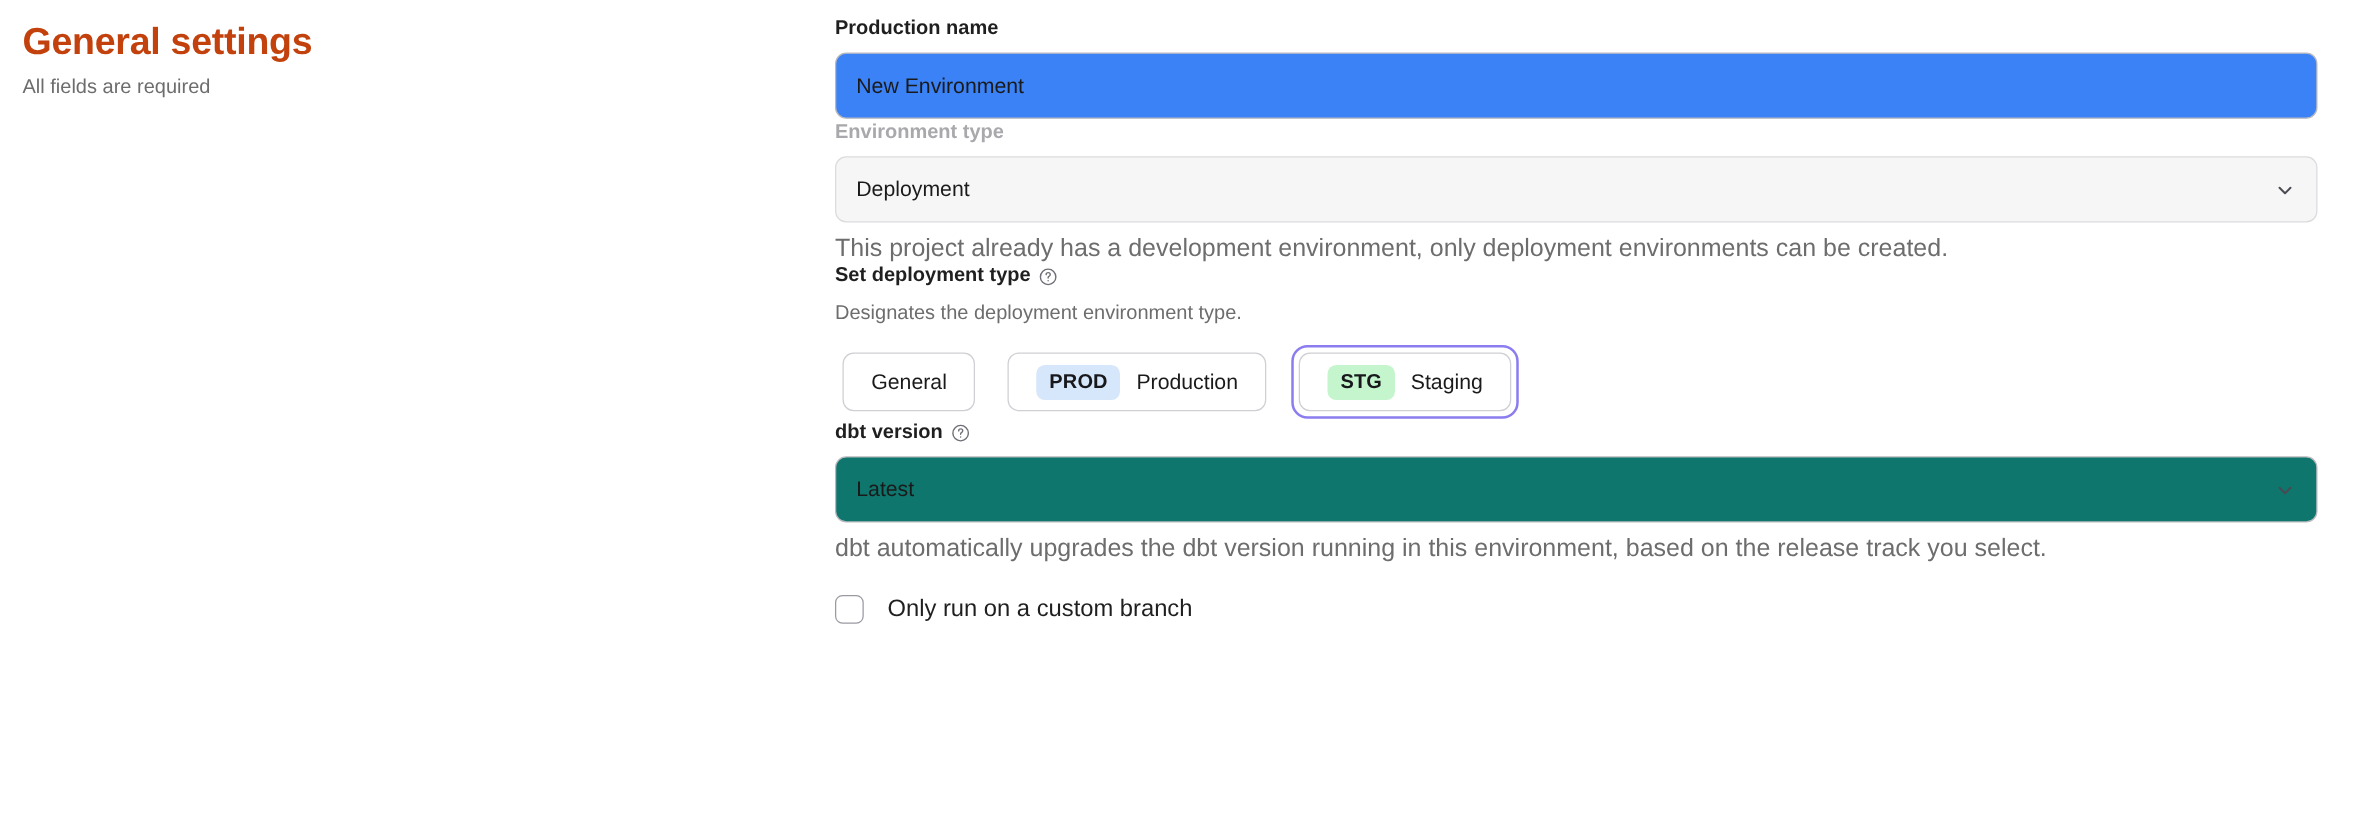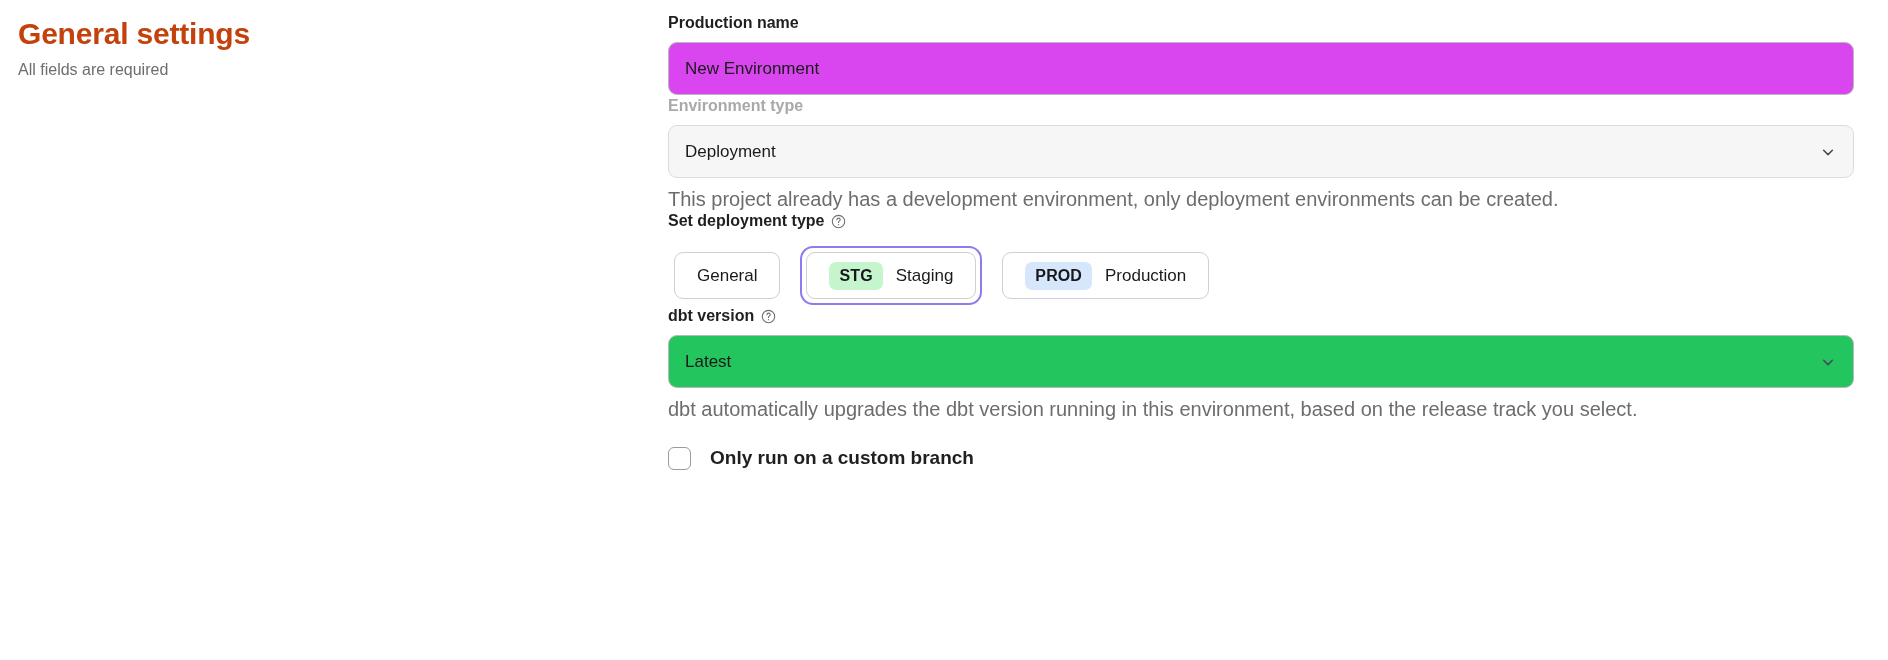--- a/index.html
+++ b/index.html
@@ -74,21 +74,21 @@
   }
   .help-icon svg { display: block; }
 
   
   .text-input {
     margin-top: 8px;
     width: 100%;
     height: 53px;
     border: 1px solid #b9b9bd;
     border-radius: 9px;
-    background: #d946ef;
+    background: #3b82f6;
     display: flex;
     align-items: center;
     padding: 0 16px;
     font-size: 17px;
     color: #1a1a1a;
   }
 
   
   .select-box {
     margin-top: 8px;
@@ -98,21 +98,21 @@
     border-radius: 9px;
     background: #f6f6f7;
     display: flex;
     align-items: center;
     padding: 0 16px;
     font-size: 17px;
     color: #1a1a1a;
     position: relative;
   }
   .select-box.enabled {
-    background: #22c55e;
+    background: #0f766e;
     border: 1px solid #b9b9bd;
   }
   .chev {
     position: absolute;
     right: 18px;
     top: 50%;
     transform: translateY(-50%);
     width: 14px;
     height: 14px;
     color: #4a4a52;
@@ -178,23 +178,22 @@
     color: #17171c;
     letter-spacing: 0.1px;
   }
   .badge-stg { background: #c4f5cd; }
   .badge-prod { background: #d6e6fb; }
 
   
   .check-row {
     margin-top: 26px;
     display: flex;
-    align-items: center;
+    align-items: flex-start;
     gap: 19px;
-    font-weight: bold;
   }
   .checkbox {
     width: 23px;
     height: 23px;
     border: 1px solid #9a9aa1;
     border-radius: 6px;
     background: #ffffff;
     flex: 0 0 auto;
     cursor: pointer;
   }
@@ -238,40 +237,41 @@
       <div class="field-label">
         <span>Set deployment type</span>
         <span class="help-icon">
           <svg viewBox="0 0 16 16" width="15" height="15" fill="none" stroke="currentColor" stroke-width="1.2">
             <circle cx="8" cy="8" r="6.6"></circle>
             <path d="M6.3 6.1c0-1 .8-1.7 1.8-1.7s1.7.7 1.7 1.6c0 .8-.5 1.2-1.1 1.6-.5.3-.7.6-.7 1.1v.3" stroke-linecap="round"></path>
             <circle cx="8" cy="11.4" r="0.65" fill="currentColor" stroke="none"></circle>
           </svg>
         </span>
       </div>
+      <div class="sub-desc">Designates the deployment environment type.</div>
 
       <div class="seg-group">
 
         <div class="seg-wrap">
           <div class="seg-btn">
             <span>General</span>
           </div>
         </div>
 
+        <div class="seg-wrap">
+          <div class="seg-btn">
+            <span class="seg-badge badge-prod">PROD</span>
+            <span>Production</span>
+          </div>
+        </div>
+
         <div class="seg-wrap focused">
           <div class="seg-btn">
             <span class="seg-badge badge-stg">STG</span>
             <span>Staging</span>
-          </div>
-        </div>
-
-        <div class="seg-wrap">
-          <div class="seg-btn">
-            <span class="seg-badge badge-prod">PROD</span>
-            <span>Production</span>
           </div>
         </div>
 
       </div>
     </div>
 
     <div class="section-gap">
       <div class="field-label">
         <span>dbt version</span>
         <span class="help-icon">

